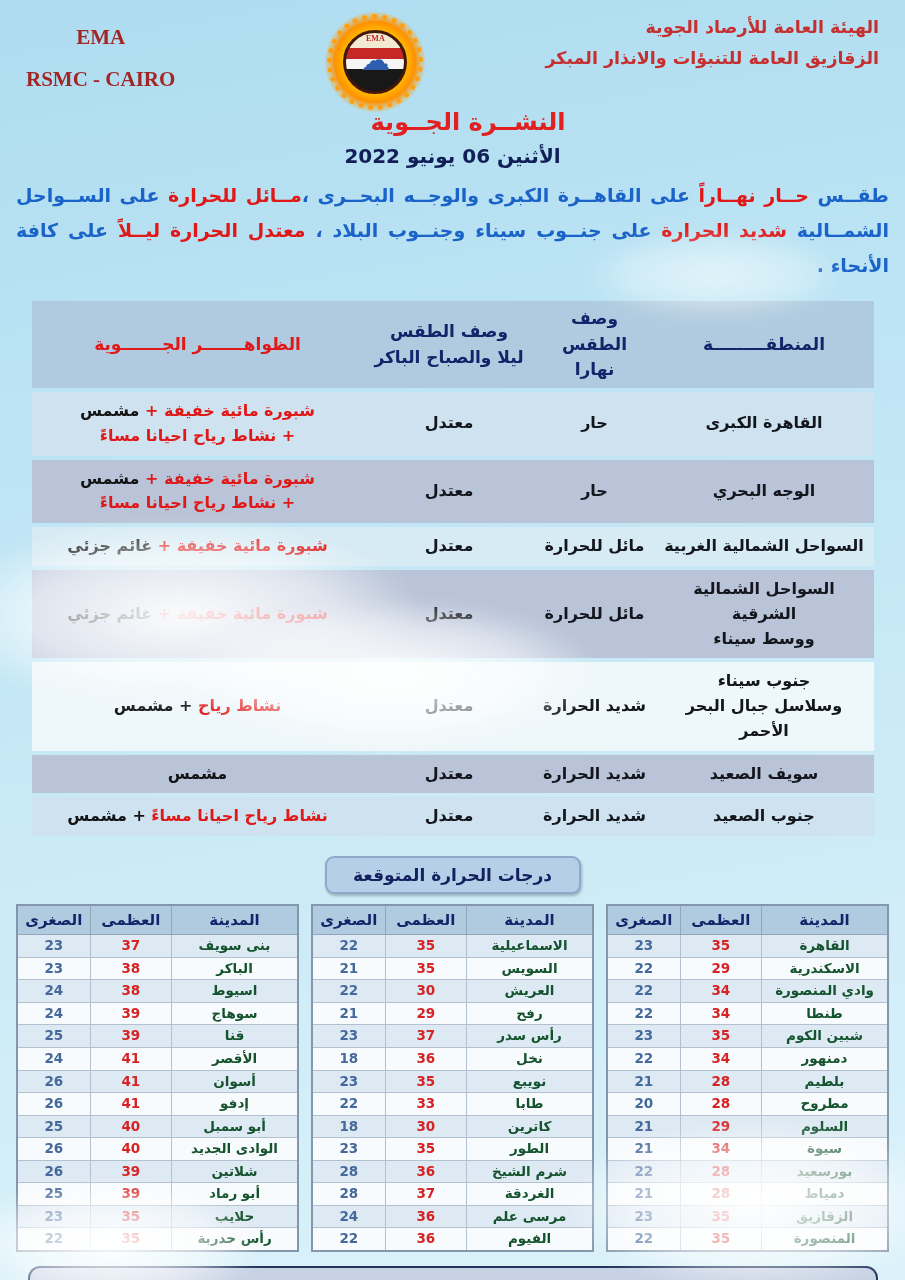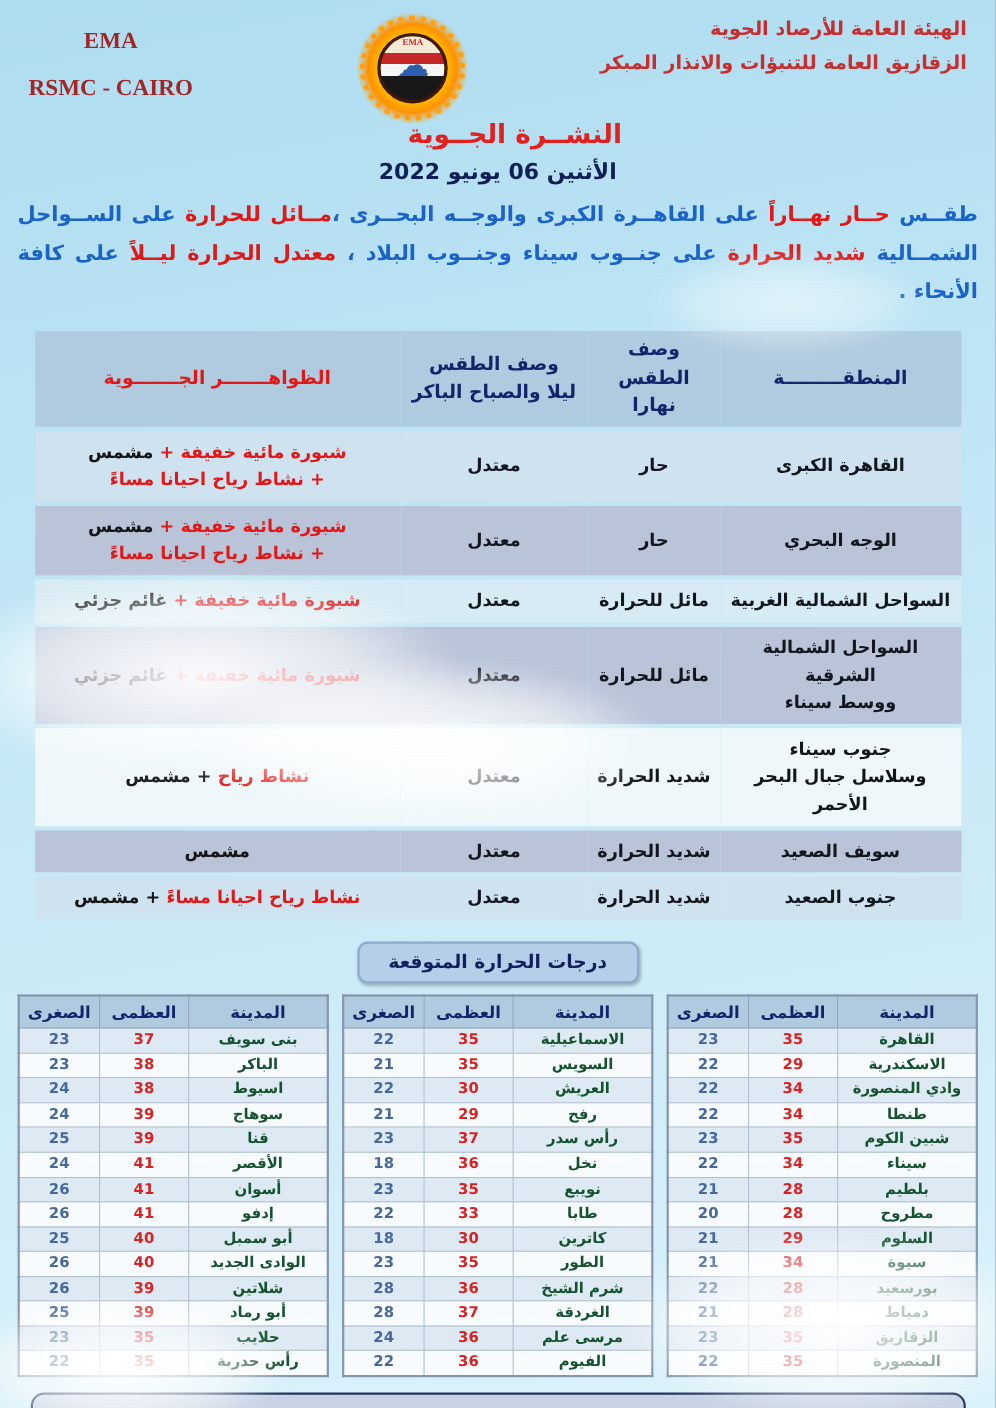--- a/index.html
+++ b/index.html
@@ -220,21 +220,21 @@
             <td class="city" style="width: 45%;">طنطا</td>
             <td class="max" style="width: 29%;">34</td>
             <td class="min" style="width: 26%;">22</td>
           </tr>
           <tr class="alt-a">
             <td class="city" style="width: 45%;">شبين الكوم</td>
             <td class="max" style="width: 29%;">35</td>
             <td class="min" style="width: 26%;">23</td>
           </tr>
           <tr class="alt-b">
-            <td class="city" style="width: 45%;">سيناء</td>
+            <td class="city" style="width: 45%;">دمنهور</td>
             <td class="max" style="width: 29%;">34</td>
             <td class="min" style="width: 26%;">22</td>
           </tr>
           <tr class="alt-a">
             <td class="city" style="width: 45%;">بلطيم</td>
             <td class="max" style="width: 29%;">28</td>
             <td class="min" style="width: 26%;">21</td>
           </tr>
           <tr class="alt-b">
             <td class="city" style="width: 45%;">مطروح</td>

